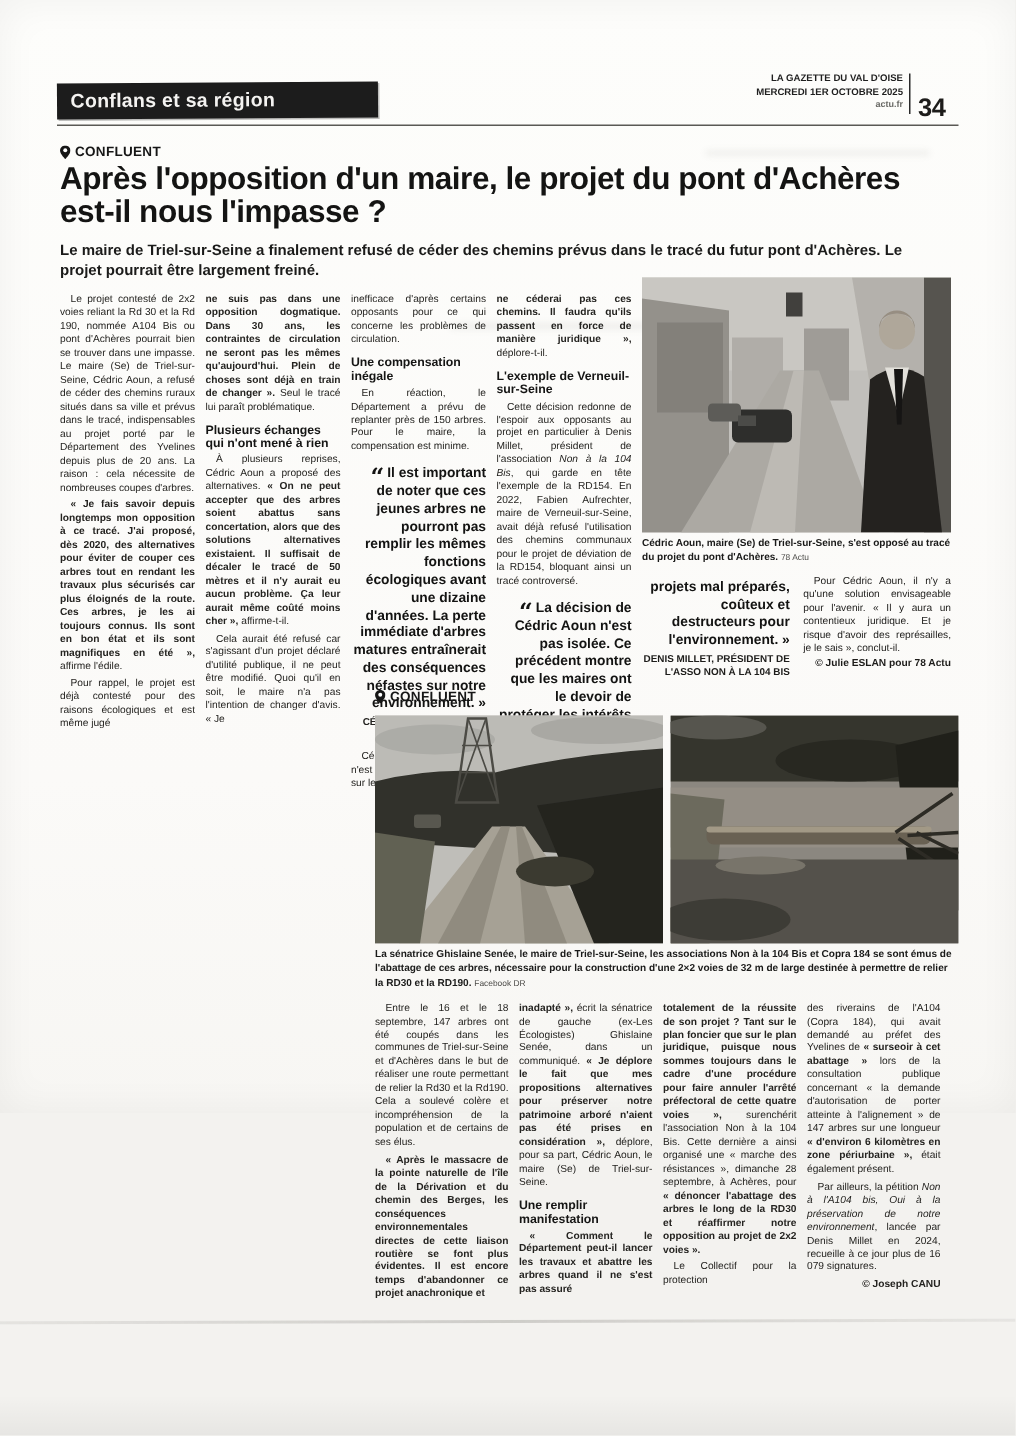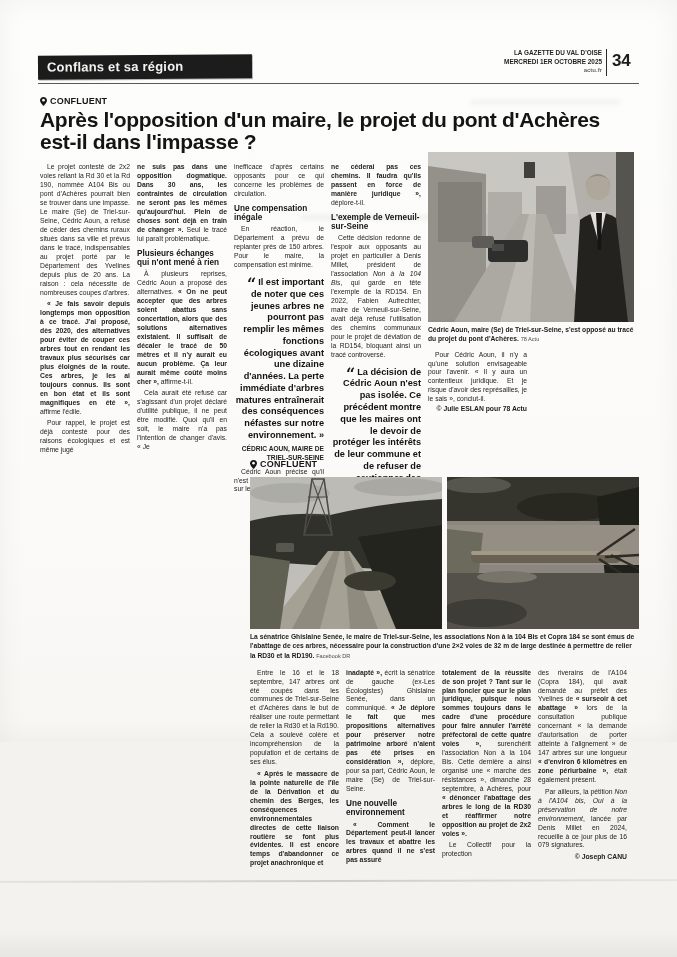--- a/index.html
+++ b/index.html
@@ -22,21 +22,21 @@
     font-size:13px; font-weight:bold; line-height:24px; padding-left:9px;
     letter-spacing:0.2px; transform:rotate(-0.35deg);
     box-shadow:1px 1px 0 rgba(0,0,0,0.25);
   }
   .masthead {
     position:absolute; left:430px; top:49px; width:172px;
     text-align:right; font-size:6.4px; font-weight:bold; line-height:1.35; color:#1f1f1f;
   }
   .masthead .site { color:#6a6a66; font-size:6px; }
   .mast-divider { position:absolute; left:606px; top:49px; width:1px; height:27px; background:#2a2a2a; }
-  .pageno { position:absolute; left:612px; top:51px; font-size:17px; font-weight:800; letter-spacing:-0.3px; }
+  .pageno { position:absolute; left:612px; top:62px; font-size:17px; font-weight:800; letter-spacing:-0.3px; }
   .header-rule { position:absolute; left:38px; top:83px; width:601px; height:1px; background:#5a5955; }
   .bleed { position:absolute; background:#8a8880; filter:blur(2px); opacity:0.10; border-radius:2px; }
 
   
   .kicker { display:flex; align-items:center; gap:3px; font-size:9px; font-weight:800; letter-spacing:0.2px; color:#161616; }
   .pin { width:7px; height:9px; flex:0 0 auto; }
 
   
   .article1 { position:absolute; left:40px; top:96px; width:600px; }
   .headline1 { margin-top:3px; width:578px; font-size:21px; font-weight:800; line-height:1.07; letter-spacing:-0.3px; color:#141413; }
@@ -96,21 +96,22 @@
   <div class="bleed" style="left:470px; top:100px; width:150px; height:4px;"></div>
 
   <div class="article1">
     <div class="kicker">
       <svg class="pin" viewBox="0 0 10 13">
         <path d="M5 0C2.2 0 0 2.1 0 4.7 0 8.2 5 13 5 13S10 8.2 10 4.7C10 2.1 7.8 0 5 0z" fill="#161616"></path>
         <circle cx="5" cy="4.6" r="1.9" fill="#fff"></circle>
       </svg>
       <span>CONFLUENT</span>
     </div>
-    <h1 class="headline1">Après l'opposition d'un maire, le projet du pont d'Achères est-il dans l'impasse ?</h1>
+    <h1 class="headline1">Après l'opposition d'un maire, le projet du pont d'Achères est-il nous l'impasse ?</h1>
+    <div class="standfirst">Le maire de Triel-sur-Seine a finalement refusé de céder des chemins prévus dans le tracé du futur pont d'Achères. Le projet pourrait être largement freiné.</div>
 
     <div class="body-row">
 
       <div class="col">
         <p><span>Le projet contesté de 2x2 voies reliant la Rd 30 et la Rd 190, nommée A104 Bis ou pont d'Achères pourrait bien se trouver dans une impasse. Le maire (Se) de Triel-sur-Seine, Cédric Aoun, a refusé de céder des chemins ruraux situés dans sa ville et prévus dans le tracé, indispensables au projet porté par le Département des Yvelines depuis plus de 20 ans. La raison : cela nécessite de nombreuses coupes d'arbres.</span></p>
         <p><span class="b">« Je fais savoir depuis longtemps mon opposition à ce tracé. J'ai proposé, dès 2020, des alternatives pour éviter de couper ces arbres tout en rendant les travaux plus sécurisés car plus éloignés de la route. Ces arbres, je les ai toujours connus. Ils sont en bon état et ils sont magnifiques en été »,</span><span> affirme l'édile.</span></p>
         <p><span>Pour rappel, le projet est déjà contesté pour des raisons écologiques et est même jugé</span></p>
       </div>
 
       <div class="col">
@@ -158,20 +159,24 @@
           <polygon points="162,60 178,60 171,92" fill="#e9e7e1"></polygon>
           <polygon points="168,61 174,61 173,98 170,98" fill="#121110"></polygon>
           <rect x="0" y="0" width="206" height="170" fill="#6b6963" opacity="0.05"></rect>
         </svg>
         <div class="photo-caption">
           <span>Cédric Aoun, maire (Se) de Triel-sur-Seine, s'est opposé au tracé du projet du pont d'Achères.</span>
           <span class="credit">78 Actu</span>
         </div>
         <div class="right-row">
           <div class="right-col">
+            <div class="pq">projets mal préparés, coûteux et destructeurs pour l'environnement. »</div>
+            <div class="pq-attr">DENIS MILLET, PRÉSIDENT DE L'ASSO NON À LA 104 BIS</div>
+          </div>
+          <div class="right-col">
             <p class="cont" style="text-indent:7px; margin:0;"><span>Pour Cédric Aoun, il n'y a qu'une solution envisageable pour l'avenir. « Il y aura un contentieux juridique. Et je risque d'avoir des représailles, je le sais », conclut-il.</span></p>
             <div class="byline">© Julie ESLAN pour 78 Actu</div>
           </div>
         </div>
       </div>
     </div>
   </div>
 
   <div class="article2">
     <div class="kicker">
@@ -225,21 +230,21 @@
 
     <div class="body-row2">
 
       <div class="col2w">
         <p><span>Entre le 16 et le 18 septembre, 147 arbres ont été coupés dans les communes de Triel-sur-Seine et d'Achères dans le but de réaliser une route permettant de relier la Rd30 et la Rd190. Cela a soulevé colère et incompréhension de la population et de certains de ses élus.</span></p>
         <p><span class="b">« Après le massacre de la pointe naturelle de l'île de la Dérivation et du chemin des Berges, les conséquences environnementales directes de cette liaison routière se font plus évidentes. Il est encore temps d'abandonner ce projet anachronique et</span></p>
       </div>
 
       <div class="col2w">
         <p class="cont"><span class="b">inadapté »,</span><span> écrit la sénatrice de gauche (ex-Les Écologistes) Ghislaine Senée, dans un communiqué. </span><span class="b">« Je déplore le fait que mes propositions alternatives pour préserver notre patrimoine arboré n'aient pas été prises en considération »,</span><span> déplore, pour sa part, Cédric Aoun, le maire (Se) de Triel-sur-Seine.</span></p>
-        <div class="sub">Une nouvelle environnement</div>
+        <div class="sub">Une remplir manifestation</div>
         <p><span class="b">« Comment le Département peut-il lancer les travaux et abattre les arbres quand il ne s'est pas assuré</span></p>
       </div>
 
       <div class="col2w">
         <p class="cont"><span class="b">totalement de la réussite de son projet ? Tant sur le plan foncier que sur le plan juridique, puisque nous sommes toujours dans le cadre d'une procédure pour faire annuler l'arrêté préfectoral de cette quatre voies »,</span><span> surenchérit l'association Non à la 104 Bis. Cette dernière a ainsi organisé une « marche des résistances », dimanche 28 septembre, à Achères, pour </span><span class="b">« dénoncer l'abattage des arbres le long de la RD30 et réaffirmer notre opposition au projet de 2x2 voies ».</span></p>
         <p><span>Le Collectif pour la protection</span></p>
       </div>
 
       <div class="col2w">
         <p class="cont"><span>des riverains de l'A104 (Copra 184), qui avait demandé au préfet des Yvelines de </span><span class="b">« surseoir à cet abattage »</span><span> lors de la consultation publique concernant « la demande d'autorisation de porter atteinte à l'alignement » de 147 arbres sur une longueur </span><span class="b">« d'environ 6 kilomètres en zone périurbaine »,</span><span> était également présent.</span></p>

